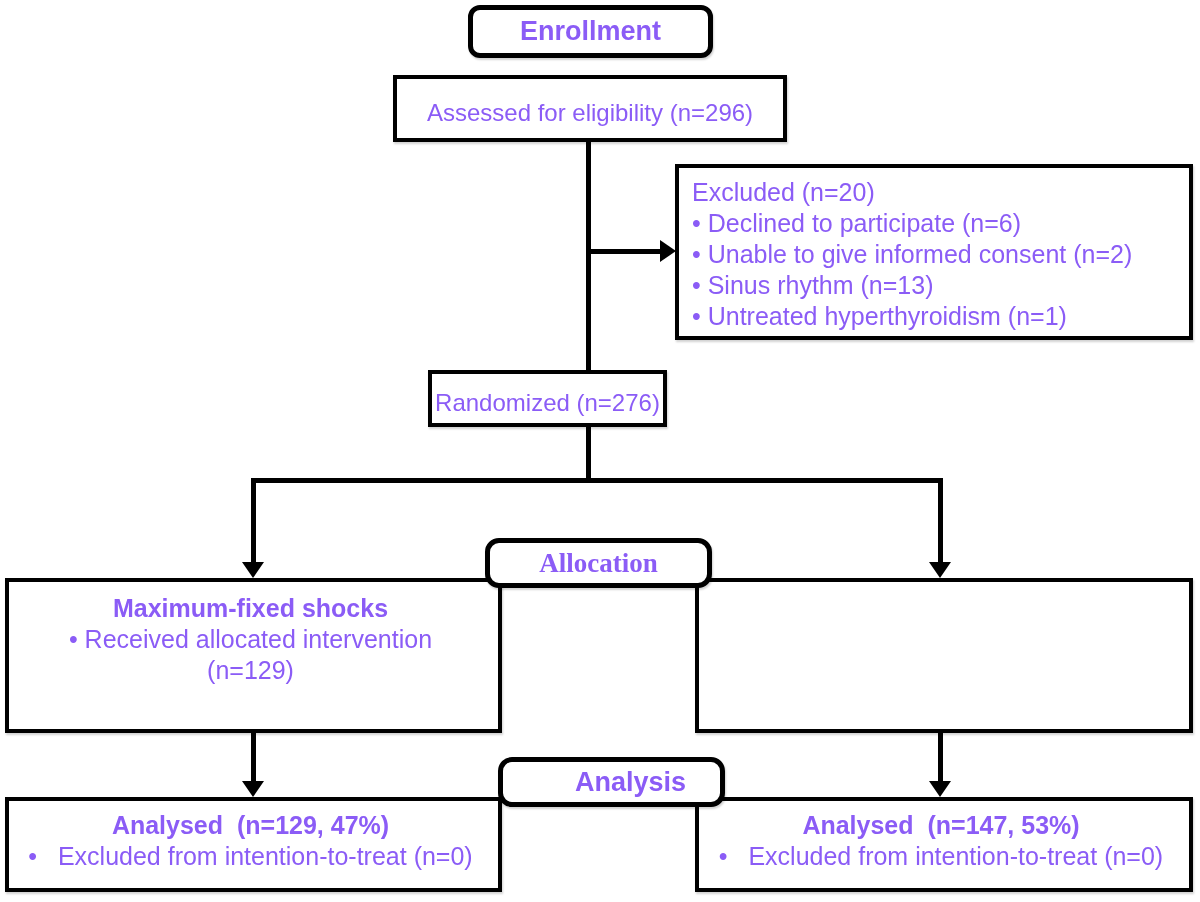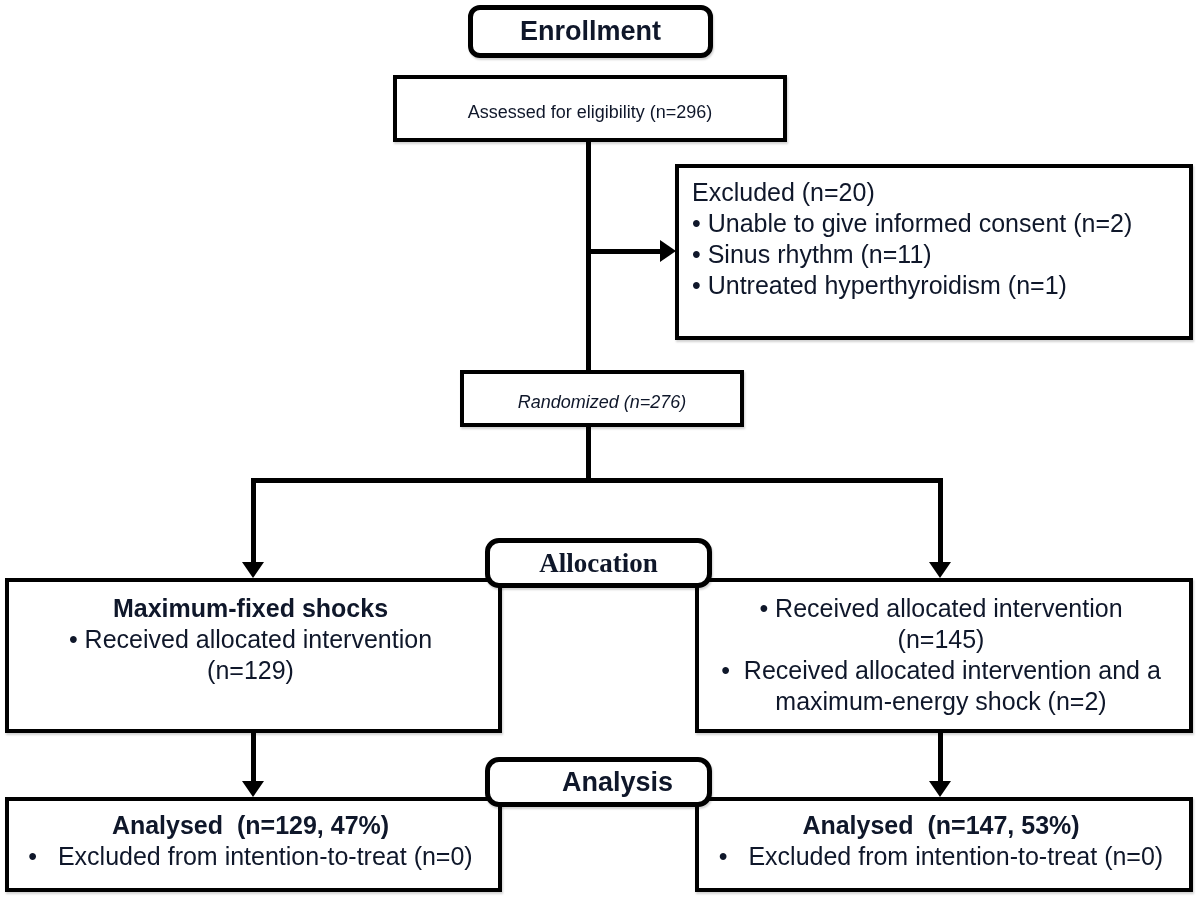--- a/index.html
+++ b/index.html
@@ -6,21 +6,21 @@
     margin: 0;
     padding: 0;
     background: #ffffff;
   }
   #canvas {
     position: relative;
     width: 1200px;
     height: 902px;
     background: #ffffff;
     font-family: "Liberation Sans", sans-serif;
-    color: #0f172a;
+    color: #8b5cf6;
     overflow: hidden;
   }
   .box {
     position: absolute;
     background: #ffffff;
     border: 4px solid #000000;
     box-sizing: border-box;
     z-index: 2;
     box-shadow: 1px 2px 2px rgba(0,0,0,0.18);
   }
@@ -39,21 +39,21 @@
     display: flex;
     align-items: center;
     justify-content: center;
     text-align: center;
     font-weight: bold;
     font-size: 27px;
     z-index: 5;
     box-shadow: 1px 2px 2px rgba(0,0,0,0.18);
   }
   .node-text {
-    font-size: 18px;
+    font-size: 24px;
     white-space: pre-wrap;
     margin-top: 8px;
   }
   .excl-title {
     font-size: 25px;
     line-height: 31px;
     white-space: pre-wrap;
   }
   .bullet-line {
     font-size: 25px;
@@ -123,53 +123,50 @@
   <div class="arrow-down" style="left:929px; top:781px;"></div>
 
   <div class="pill" style="left:468px; top:5px; width:245px; height:53px; border-radius:12px;">
     <span>Enrollment</span>
   </div>
 
   <div class="pill" style="left:485px; top:538px; width:227px; height:50px;font-family:Liberation Serif, serif;">
     <span>Allocation</span>
   </div>
 
-  <div class="pill" style="left:485px; top:757px; width:227px; height:50px;padding-left:38px;">
+  <div class="pill" style="left:498px; top:757px; width:227px; height:50px;padding-left:38px;">
     <span>Analysis</span>
   </div>
 
   <div class="box centered" style="left:393px; top:75px; width:394px; height:67px;">
     <span class="node-text">Assessed for eligibility (n=296)</span>
   </div>
 
   <div class="box excl-box" style="left:675px; top:164px; width:518px; height:176px;">
     <div class="excl-title">Excluded (n=20)</div>
     <div>
+        <div class="bullet-line">• Declined to participate (n=6)</div>
         <div class="bullet-line">• Unable to give informed consent (n=2)</div>
-        <div class="bullet-line">• Sinus rhythm (n=11)</div>
+        <div class="bullet-line">• Sinus rhythm (n=13)</div>
         <div class="bullet-line">• Untreated hyperthyroidism (n=1)</div>
       </div>
   </div>
 
-  <div class="box centered" style="left:460px; top:370px; width:284px; height:57px;font-style:italic;">
+  <div class="box centered" style="left:428px; top:370px; width:239px; height:57px;">
     <span class="node-text">Randomized (n=276)</span>
   </div>
 
   <div class="box arm-box" style="left:5px; top:578px; width:497px; height:155px;">
     <div class="arm-title">Maximum-fixed shocks</div>
     <div>
         <div class="bullet-line">• Received allocated intervention (n=129)</div>
       </div>
   </div>
 
   <div class="box arm-box" style="left:695px; top:578px; width:498px; height:155px;">
-    <div>
-        <div class="bullet-line">• Received allocated intervention (n=145)</div>
-        <div class="bullet-line">•  Received allocated intervention and a maximum-energy shock (n=2)</div>
-      </div>
   </div>
 
   <div class="box arm-box" style="left:5px; top:797px; width:497px; height:95px; padding-top:9px;">
     <div class="arm-title">Analysed  (n=129, 47%)</div>
     <div>
         <div class="bullet-line">•   Excluded from intention-to-treat (n=0)</div>
       </div>
   </div>
 
   <div class="box arm-box" style="left:695px; top:797px; width:498px; height:95px; padding-top:9px;">

